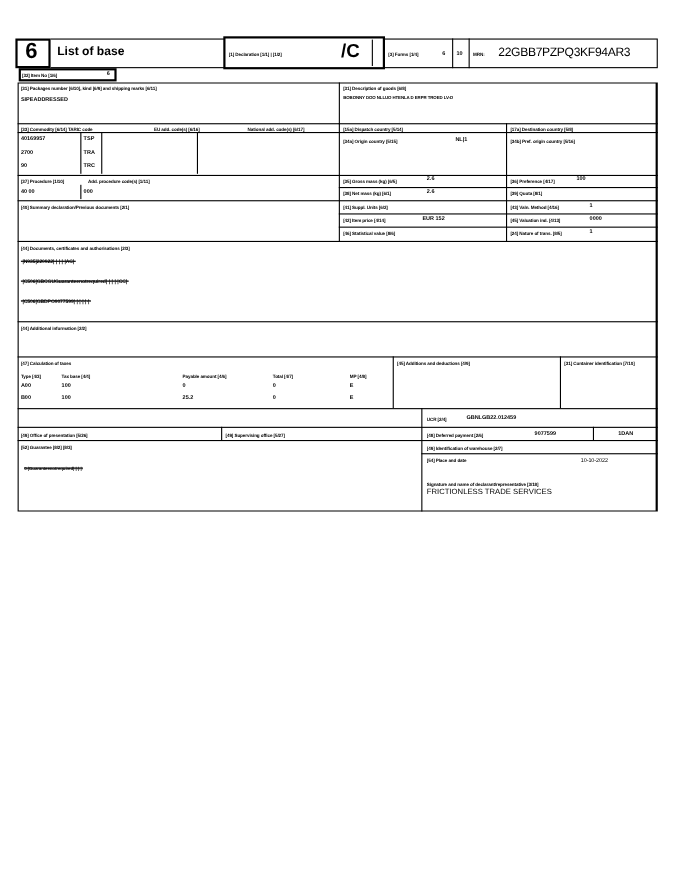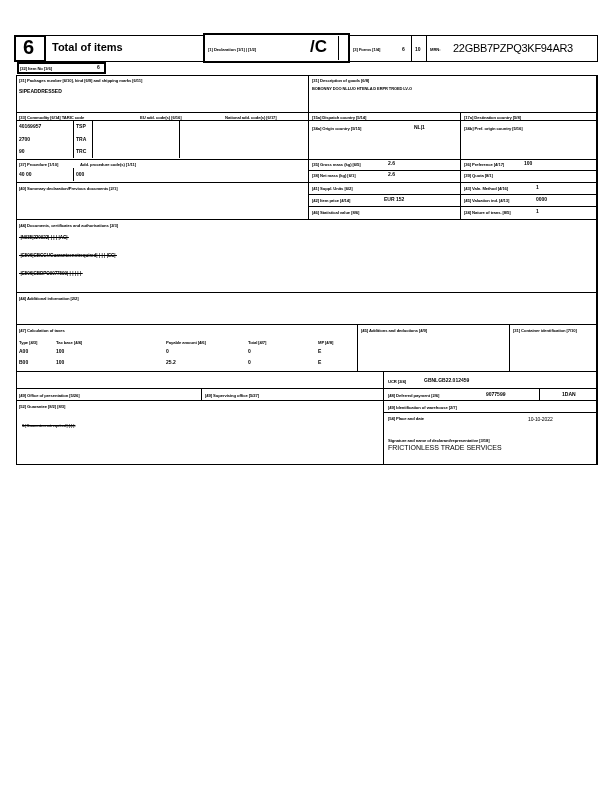--- a/index.html
+++ b/index.html
@@ -14,21 +14,21 @@
   .big{position:absolute;font-weight:bold;}
   .strike{text-decoration:line-through;}
 </style>
 </head>
 <body>
 
 <div class="box thick" style="left:14px;top:35px;width:32px;height:27px;"></div>
 <div class="big" style="left:23px;top:36px;font-size:20px;">6</div>
 <div class="hl" style="left:46px;top:35px;width:158px;"></div>
 <div class="hl" style="left:46px;top:61px;width:158px;"></div>
-<div class="big" style="left:52px;top:41px;font-size:11px;">Total of items</div>
+<div class="big" style="left:52px;top:41px;font-size:11px;">List of base</div>
 
 <div class="box thick" style="left:203px;top:33px;width:147px;height:30px;"></div>
 <div class="lbl" style="left:208px;top:47px;">[1] Declaration [1/1] | [1/2]</div>
 <div class="big" style="left:310px;top:37px;font-size:17px;">/C</div>
 <div class="vl" style="left:338px;top:36px;height:24px;"></div>
 
 <div class="box" style="left:349px;top:35px;width:249px;height:27px;"></div>
 <div class="lbl" style="left:353px;top:47px;">[3] Forms [1/4]</div>
 <div class="valsm" style="left:402px;top:46px;">6</div>
 <div class="vl" style="left:411px;top:35px;height:27px;"></div>

